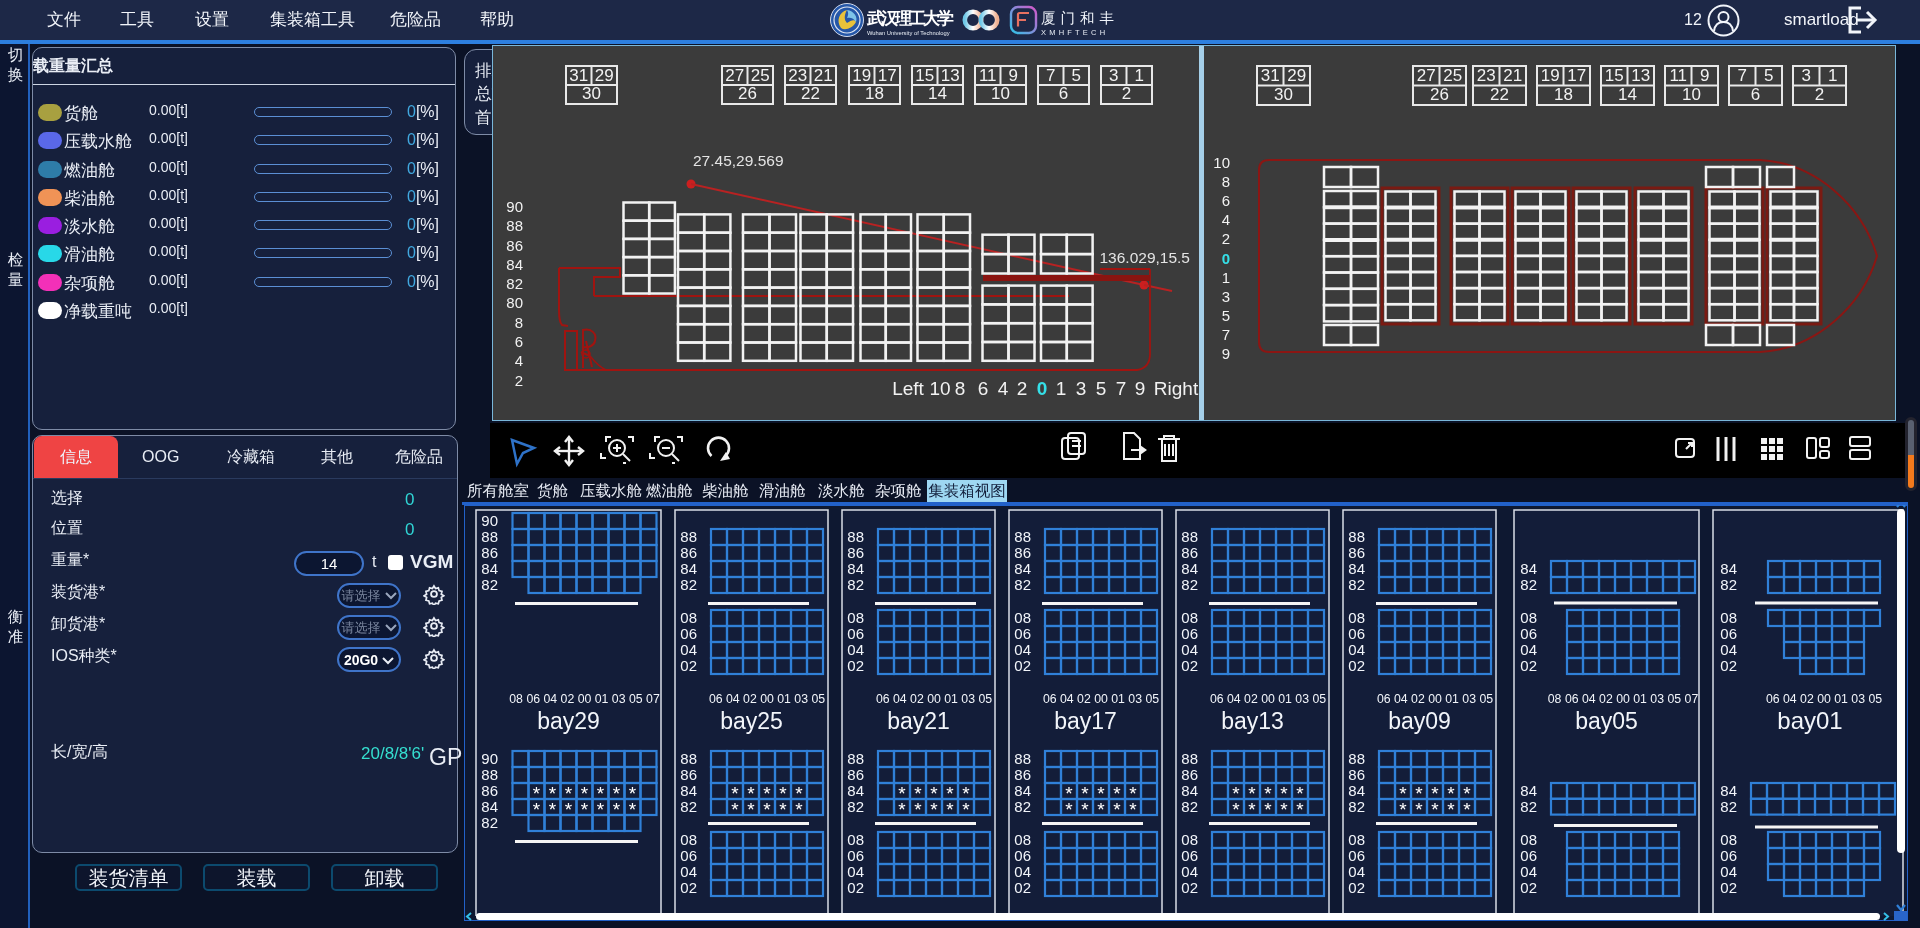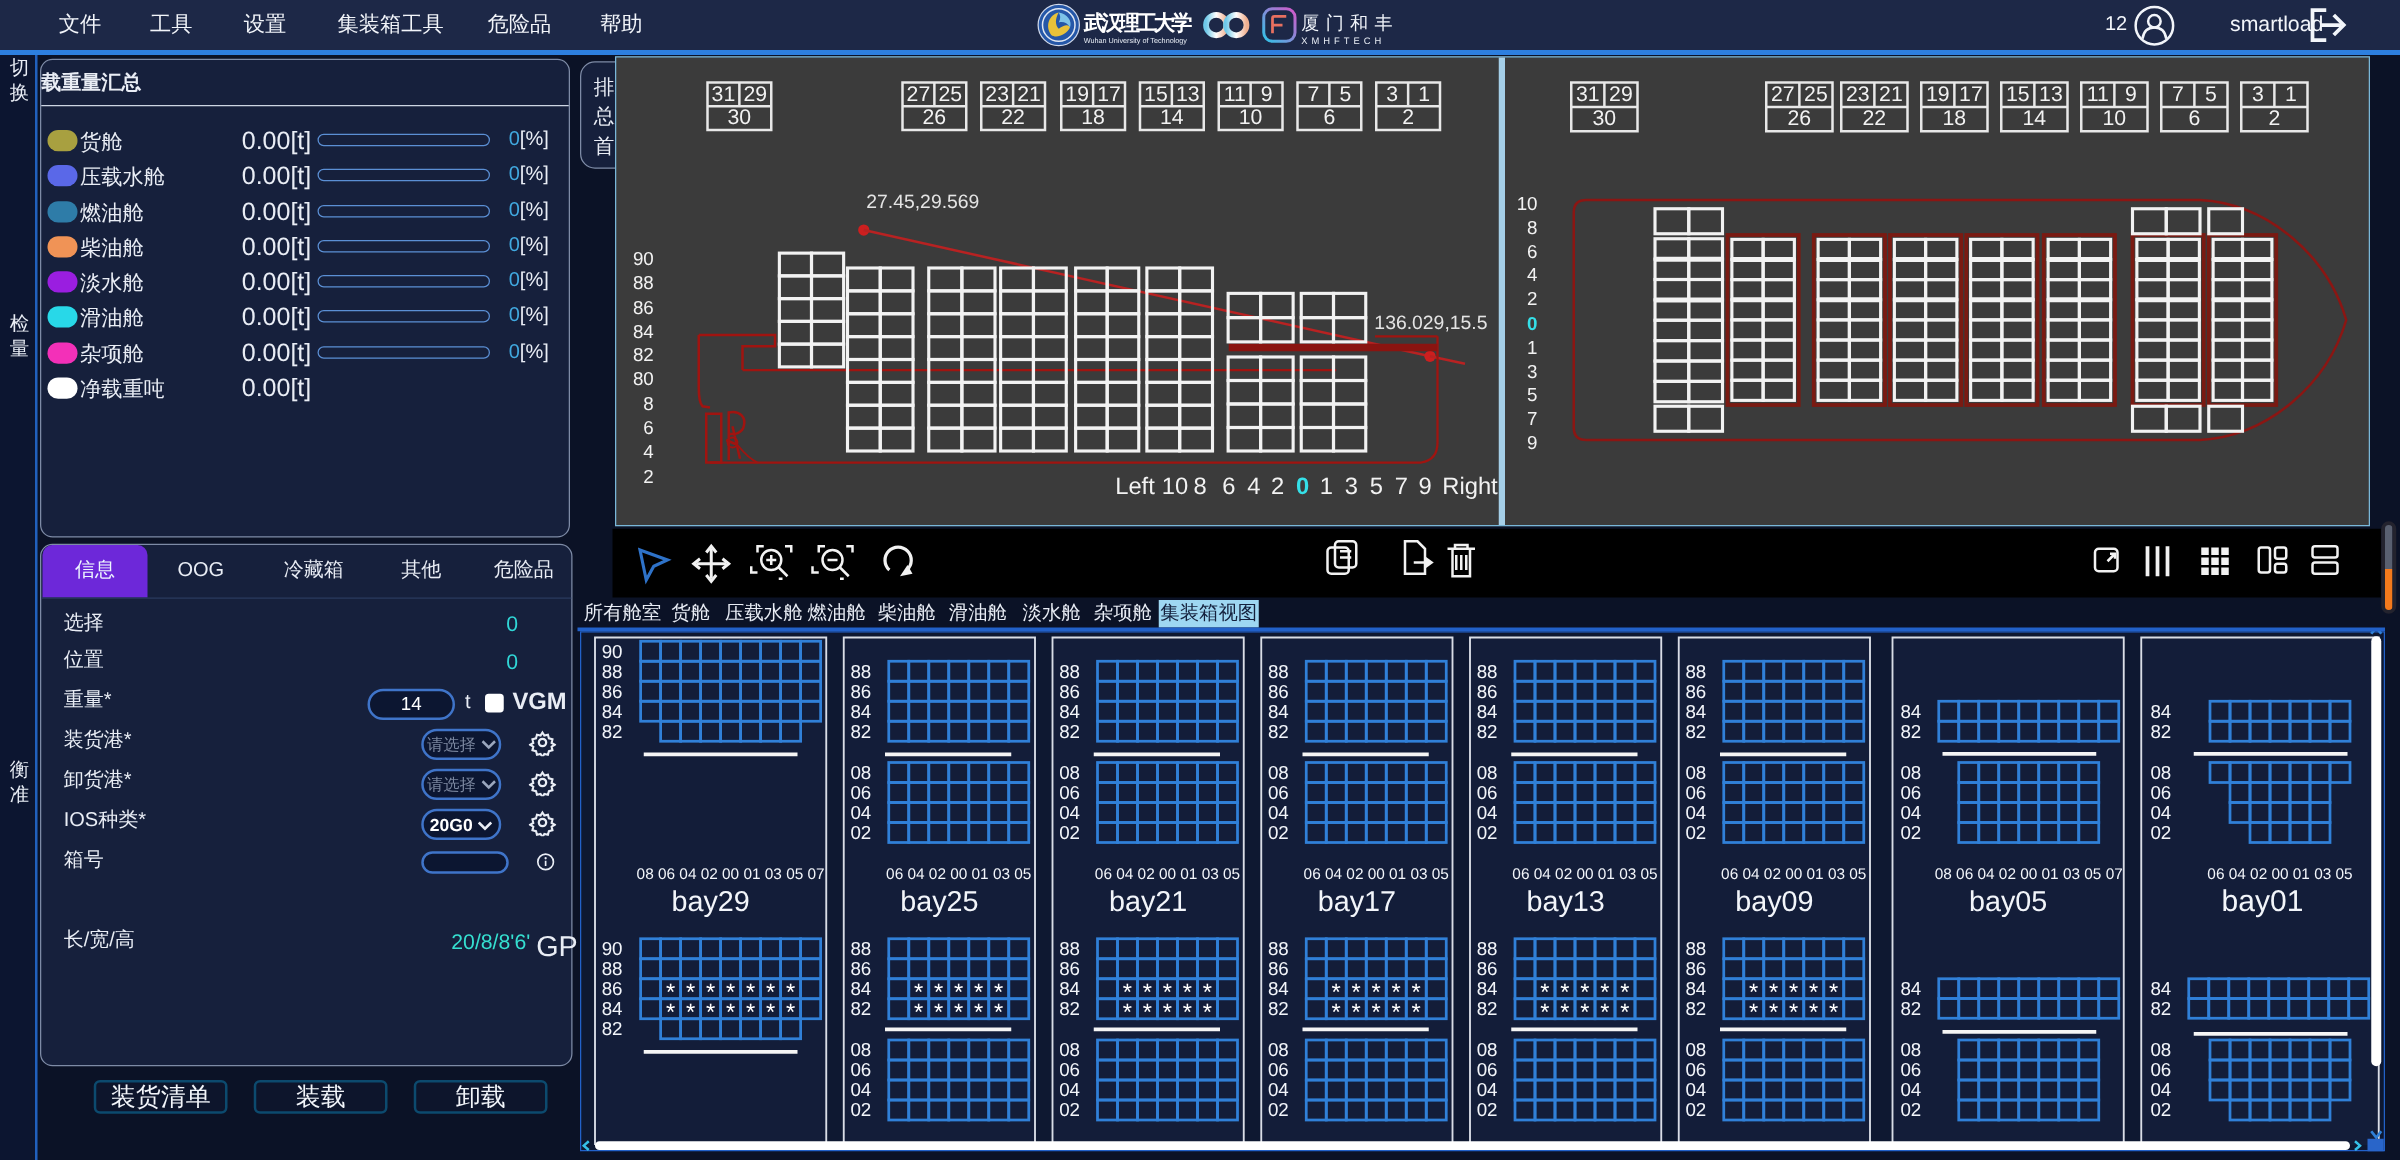--- a/index.html
+++ b/index.html
@@ -6,30 +6,30 @@
 .abs{position:absolute}
 #navbar{position:absolute;left:0;top:0;width:1920px;height:40px;background:#1d2847}
 #blueline{position:absolute;left:0;top:40px;width:1920px;height:4px;background:#2d7fdf}
 .menu{position:absolute;top:0;height:40px;line-height:40px;font-size:17px;color:#f2f5fa}
 #sidebar{position:absolute;left:0;top:44px;width:30px;height:884px;background:#0c1530;border-right:2px solid #2160bd}
 .sv{position:absolute;left:7px;width:17px;font-size:15.5px;color:#e9edf5;text-align:center;line-height:19.5px;word-break:break-all}
 .panel{position:absolute;background:#16203c;border:1px solid #7e8ba6;border-radius:10px}
 .prow{position:absolute;left:0;width:100%;height:28px}
 .dot{position:absolute;left:5px;top:5px;width:24px;height:17px;border-radius:9px}
 .plabel{position:absolute;left:31px;top:3px;font-size:17px}
-.pval{position:absolute;left:128px;top:3px;width:88px;text-align:right;font-size:20px}
+.pval{position:absolute;left:116px;top:3px;width:88px;text-align:left;font-size:14px}
 .pbar{position:absolute;left:221px;top:8px;width:138px;height:10px;border:1.5px solid #5b8fd4;border-radius:7px}
 .ppct{position:absolute;left:366px;top:4px;width:40px;text-align:right;font-size:16px}
 .cy{color:#41a9e0}
 .cy2{color:#30d6d6}
 .flabel{position:absolute;left:18px;top:0;font-size:16px}
 .pill{position:absolute;background:#0c1631;border:2px solid #3f74c9;border-radius:13px;color:#fff;text-align:center}
 .gear{position:absolute}
 .btn{position:absolute;top:0;height:27px;border:2px solid #0c4a6e;border-radius:5px;background:rgba(20,30,58,.3);color:#f2f5fa;font-size:20px;text-align:center;line-height:24px}
-.tabsel{background:#6d28d9;border-radius:8px 8px 0 0;color:#eef7ff}
+.tabsel{background:#ef4444;border-radius:8px 8px 0 0;color:#eef7ff}
 </style></head><body>
 
 <div id="navbar">
 <div class="menu" style="left:47px">文件</div>
 <div class="menu" style="left:120px">工具</div>
 <div class="menu" style="left:195px">设置</div>
 <div class="menu" style="left:270px">集装箱工具</div>
 <div class="menu" style="left:390px">危险品</div>
 <div class="menu" style="left:480px">帮助</div>
 <svg class="abs" style="left:820px;top:0" width="400" height="40" viewBox="0 0 400 40">
@@ -1731,29 +1731,20 @@
     <div class="abs" style="left:0;top:210px;width:100%;height:28px">
       <div class="flabel">IOS种类*</div>
       <div class="pill" style="left:304px;top:1px;width:64px;height:25px;line-height:22px;font-size:14px;font-weight:bold">20G0<svg width="12" height="8" viewBox="0 0 12 8" style="margin-left:4px">
           <path d="M1,1 L6,6 L11,1" fill="none" stroke="#e9edf5" stroke-width="2"></path>
         </svg></div>
       <div class="gear" style="left:390px;top:1px"><svg width="22" height="22" viewBox="0 0 24 24" fill="none" stroke="#e9edf5" stroke-width="2">
           <circle cx="12" cy="12" r="3.2"></circle>
           <path d="M12,2.5 l1.8,3 3.4,-0.8 0.9,3.4 3.4,0.9 -0.8,3.4 3,1.8 -3,1.8 0.8,3.4 -3.4,0.9 -0.9,3.4 -3.4,-0.8 -1.8,3 -1.8,-3 -3.4,0.8 -0.9,-3.4 -3.4,-0.9 0.8,-3.4 -3,-1.8 3,-1.8 -0.8,-3.4 3.4,-0.9 0.9,-3.4 3.4,0.8 Z" transform="scale(0.92) translate(1,1)"></path>
         </svg></div>
     </div>
-    <div class="abs" style="left:0;top:242px;width:100%;height:28px">
-      <div class="flabel">箱号</div>
-      <div class="pill" style="left:304px;top:3px;width:70px;height:18px"></div>
-      <svg class="abs" style="left:396px;top:4px" width="15" height="15" viewBox="0 0 18 18">
-        <circle cx="9" cy="9" r="7.5" fill="none" stroke="#e9edf5" stroke-width="1.6"></circle>
-        <line x1="9" y1="8" x2="9" y2="13" stroke="#e9edf5" stroke-width="1.6"></line>
-        <circle cx="9" cy="5.5" r="1.1" fill="#e9edf5"></circle>
-      </svg>
-    </div>
     <div class="abs" style="left:0;top:306px;width:100%;height:28px">
       <div class="flabel">长/宽/高</div>
       <div class="abs" style="left:328px;top:2px;font-size:17px;color:#35dfd0">20/8/8'6'</div>
       <div class="abs" style="left:396px;top:2px;font-size:23px">GP</div>
     </div>
   </div>
 <div class="abs" style="left:0;top:864px;height:30px">
     <div class="btn" style="left:75px;width:107px">装货清单</div>
     <div class="btn" style="left:203px;width:107px">装载</div>
     <div class="btn" style="left:331px;width:107px">卸载</div>

